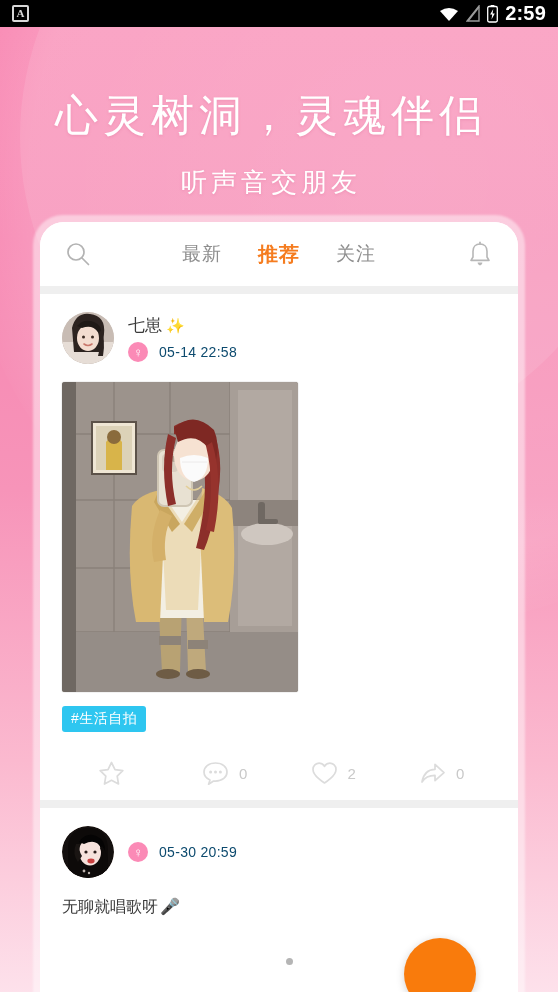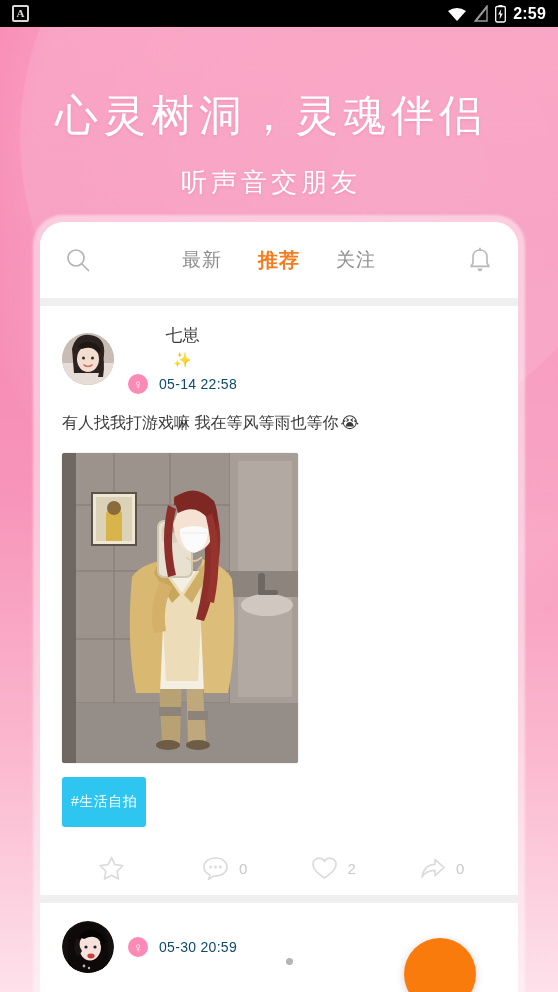--- a/index.html
+++ b/index.html
@@ -18,21 +18,21 @@
     display: flex; align-items: center; justify-content: space-between;
     padding: 0 12px;
   }
   .sb-left { display: flex; align-items: center; gap: 6px; }
   .sb-a {
     width: 17px; height: 17px; border: 2px solid #d8d8d8; border-radius: 2px;
     color: #d8d8d8; font-size: 11px; font-weight: bold; line-height: 13px;
     text-align: center; font-family: "Liberation Serif", serif;
   }
   .sb-right { display: flex; align-items: center; gap: 7px; }
-  .sb-time { font-size: 16px; font-weight: bold; letter-spacing: .2px; }
+  .sb-time { font-size: 20px; font-weight: bold; letter-spacing: .2px; }
 
   
   .backdrop {
     position: absolute; top: 27px; left: 0; width: 558px; height: 965px;
     background: linear-gradient(180deg, #f98ab4 0%, #f787b2 22%, #f794b9 48%, #fbb9cf 76%, #fde1eb 100%);
     overflow: hidden;
   }
   .arc1 {
     position: absolute; width: 900px; height: 900px; border-radius: 50%;
     left: -40px; top: -300px;
@@ -69,39 +69,39 @@
   }
   .card {
     position: absolute; left: 40px; top: 222px; width: 478px; height: 770px;
     background: #ffffff;
     border-radius: 24px 24px 0 0;
     overflow: hidden;
   }
 
   
   .navbar {
-    height: 76px; display: flex; align-items: center;
+    height: 64px; display: flex; align-items: center;
     padding: 0 16px; background: #fff;
   }
   .nav-icon { width: 44px; display: flex; align-items: center; justify-content: center; }
   .tabs { flex: 1; display: flex; align-items: center; justify-content: center; gap: 36px; }
   .tab { font-size: 19px; color: #8e8e8e; letter-spacing: 1px; }
   .tab.active { color: #f57c1f; font-weight: bold; font-size: 20px; }
   .nav-sep { height: 8px; background: #efefef; }
 
   
   .feed { background: #fff; }
   .post { background: #fff; padding: 18px 22px 0 22px; }
   .post-head { display: flex; align-items: center; gap: 14px; }
   .avatar {
     width: 52px; height: 52px; border-radius: 50%; overflow: hidden;
     flex: none; position: relative; background: #cfc4bd;
   }
   .post-meta { display: flex; flex-direction: column; gap: 5px; }
-  .post-name { font-size: 17px; color: #3b3b3b; display: flex; align-items: center; gap: 4px; flex-direction: column; }
+  .post-name { font-size: 17px; color: #3b3b3b; display: flex; align-items: center; gap: 4px; }
   .sparkle { font-size: 15px; }
   .post-sub { display: flex; align-items: center; gap: 11px; }
   .gender-badge {
     width: 20px; height: 20px; border-radius: 50%;
     background: #fb8ab6; display: flex; align-items: center; justify-content: center;
     color: #fff; font-size: 13px; line-height: 1;
   }
   .post-time { font-size: 14px; color: #0c4a6e; letter-spacing: .3px; }
   .post-text {
     margin-top: 17px; font-size: 16px; color: #3a3a3a; line-height: 1.5;
@@ -113,21 +113,21 @@
     margin-top: 18px; width: 236px; height: 310px;
     border-radius: 3px; overflow: hidden; position: relative;
     background: #9a918b; box-shadow: 0 0 0 1px rgba(0,0,0,.05);
   }
   .post-image svg { display: block; width: 100%; height: 100%; }
 
   
   .tag-row { margin-top: 14px; }
   .hashtag {
     display: inline-block; background: #2ec6f0; color: #fff;
-    font-size: 14px; padding: 16px 9px; border-radius: 3px; letter-spacing: .5px;
+    font-size: 14px; padding: 4px 9px; border-radius: 3px; letter-spacing: .5px;
   }
 
   
   .actions {
     margin-top: 14px; height: 54px; display: flex; align-items: center;
   }
   .act { flex: 1; display: flex; align-items: center; justify-content: center; gap: 10px; }
   .act-count { font-size: 15px; color: #c9c9c9; }
   .divider { height: 8px; background: #efefef; }
 
@@ -233,24 +233,20 @@
               <span>七崽</span>
               <span class="sparkle">✨</span>
             </div>
             <div class="post-sub">
               <div class="gender-badge">♀</div>
               <div class="post-time">05-14 22:58</div>
             </div>
           </div>
         </div>
 
-        <div class="post-text">
-          <span>有人找我打游戏嘛 我在等风等雨也等你</span>
-          <span>😭</span>
-        </div>
 
         <div class="post-image">
           <svg viewBox="0 0 236 310" preserveAspectRatio="none">
             <rect width="236" height="310" fill="#8e8680"></rect>
 
             <rect x="0" y="0" width="236" height="310" fill="#9c938c"></rect>
             <g stroke="#8a817a" stroke-width="1.4" fill="none">
               <line x1="0" y1="52" x2="236" y2="52"></line>
                 <line x1="0" y1="118" x2="236" y2="118"></line>
               <line x1="0" y1="186" x2="236" y2="186"></line>
@@ -383,20 +379,24 @@
             </svg>
           </div>
           <div class="post-meta">
             <div class="post-sub">
               <div class="gender-badge">♀</div>
               <div class="post-time">05-30 20:59</div>
             </div>
           </div>
         </div>
 
+        <div class="post-text">
+          <span>无聊就唱歌呀</span>
+          <span>🎤</span>
+        </div>
       </div>
 
     </div>
 
     <div class="fab"></div>
   </div>
 
   <div class="scroll-dot"></div>
 
 </div>

